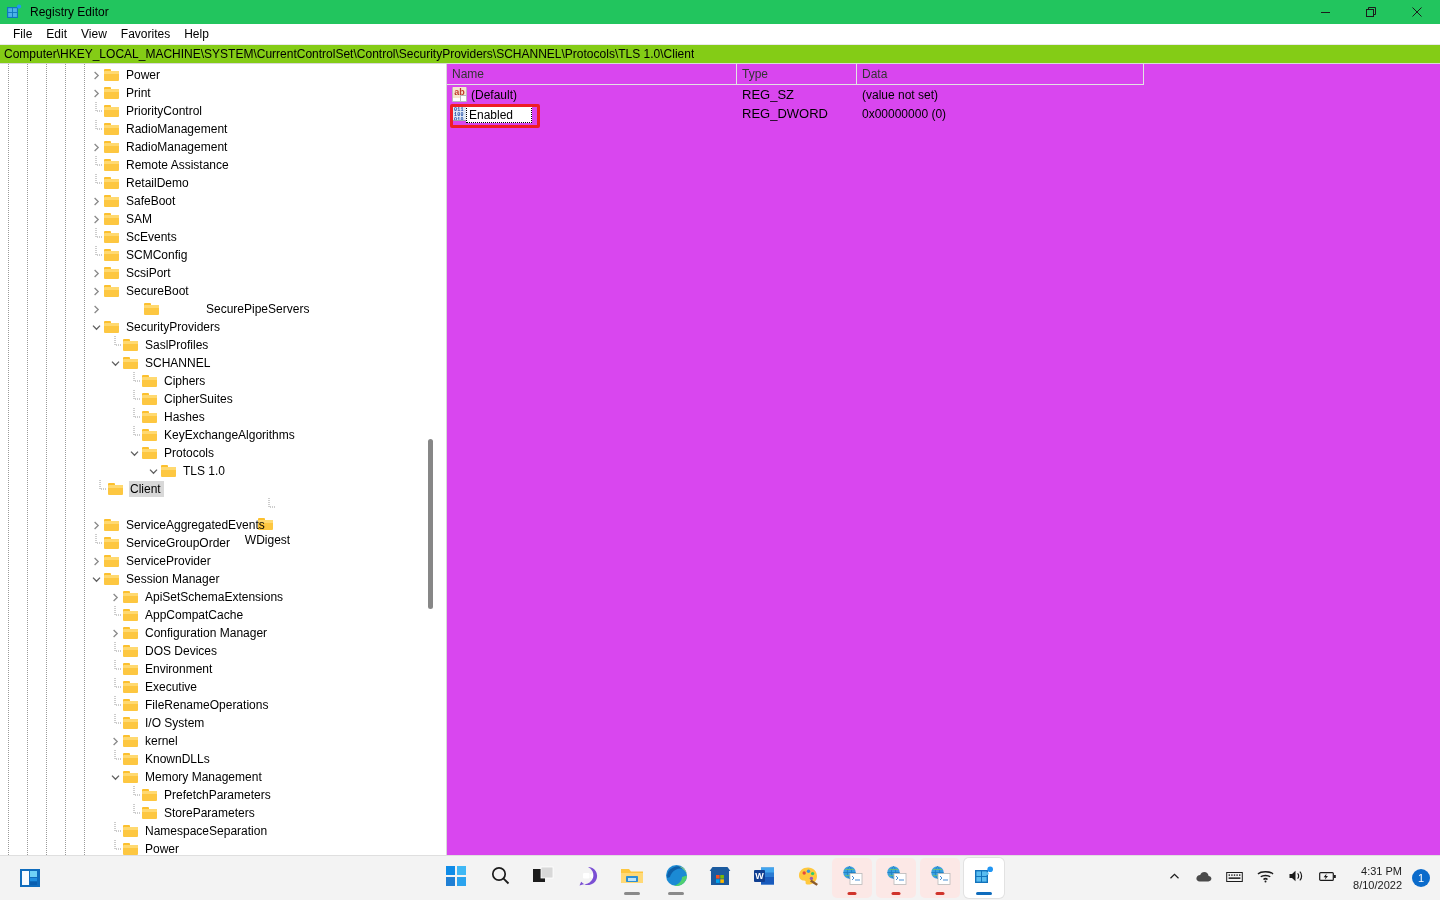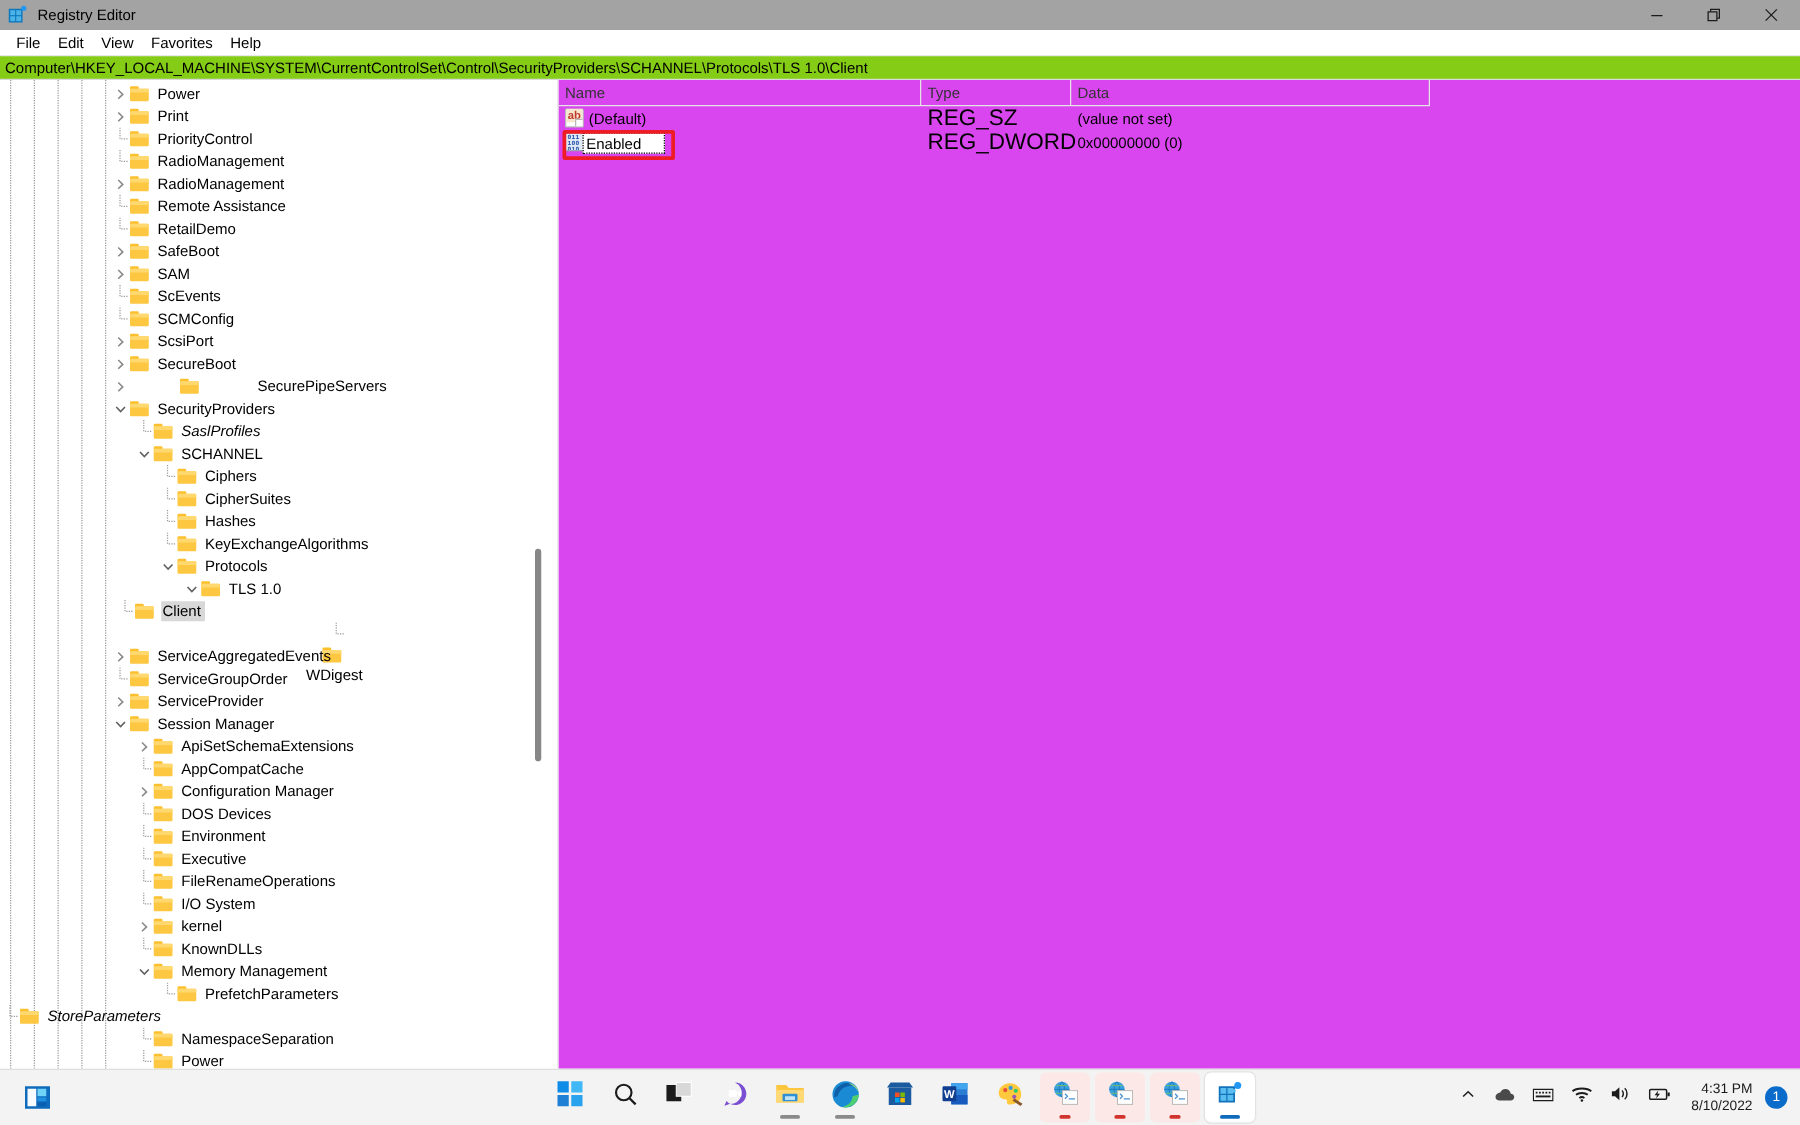--- a/index.html
+++ b/index.html
@@ -16,21 +16,21 @@
     position: absolute; left: 0; top: 0;
     width: 1440px; height: 855px;
     background: #ffffff;
     display: flex; flex-direction: column;
   }
 
   
   #title-bar {
     height: 24px; flex: none;
     display: flex; align-items: center;
-    background: #a3a3a3;
+    background: #22c55e;
     position: relative;
   }
   #app-icon { width: 16px; height: 16px; margin-left: 6px; position: relative; flex: none; }
   #title-text {
     font-size: 12px; color: #000; margin-left: 8px;
     white-space: nowrap;
   }
   #win-controls {
     position: absolute; right: 0; top: 0; height: 24px;
     display: flex;
@@ -190,21 +190,21 @@
     height: 19px;
     display: flex; align-items: center;
     position: relative;
     white-space: nowrap;
     cursor: default;
   }
   .vcell-name {
     width: 290px; display: flex; align-items: center;
     padding-left: 5px; position: relative;
   }
-  .vcell-type { width: 120px; font-size: 18px; color: #000; padding-left: 5px; }
+  .vcell-type { width: 120px; font-size: 13px; color: #000; padding-left: 5px; }
   .vcell-data { width: 287px; font-size: 12px; color: #000; padding-left: 5px; }
   .vname-text { font-size: 12px; color: #000; }
 
   
   .icon-sz {
     width: 15px; height: 15px; flex: none; margin-right: 4px;
     position: relative; background: #fff;
     border: 1px solid #b9b9b9;
     border-radius: 1px;
   }
@@ -567,21 +567,21 @@
                 <svg width="11" height="11" viewBox="0 0 11 11">
                   <path d="M2 3.6 L5.5 7.2 L9 3.6" fill="none" stroke="#606060" stroke-width="1.3"></path>
                 </svg>
               </span>
               <span class="folder">
                 <span class="tab"></span>
                 <span class="body"></span>
               </span>
               <span class="tree-label">SecurityProviders</span>
             </div>
-            <div class="tree-row" style="padding-left: 107px; font-style: italic;">
+            <div class="tree-row" style="padding-left: 107px;">
               <span class="chev">
                 <svg width="16" height="18" viewBox="0 0 16 18">
                   <path d="M8 0 V9 H15" fill="none" stroke="#9a9a9a" stroke-width="1" stroke-dasharray="1 1"></path>
                 </svg>
               </span>
               <span class="folder">
                 <span class="tab"></span>
                 <span class="body"></span>
               </span>
               <span class="tree-label">SaslProfiles</span>
@@ -879,21 +879,21 @@
                 <svg width="16" height="18" viewBox="0 0 16 18">
                   <path d="M8 0 V9 H15" fill="none" stroke="#9a9a9a" stroke-width="1" stroke-dasharray="1 1"></path>
                 </svg>
               </span>
               <span class="folder">
                 <span class="tab"></span>
                 <span class="body"></span>
               </span>
               <span class="tree-label">PrefetchParameters</span>
             </div>
-            <div class="tree-row" style=" font-style: italic;">
+            <div class="tree-row" style="padding-left: 126px;">
               <span class="chev">
                 <svg width="16" height="18" viewBox="0 0 16 18">
                   <path d="M8 0 V9 H15" fill="none" stroke="#9a9a9a" stroke-width="1" stroke-dasharray="1 1"></path>
                 </svg>
               </span>
               <span class="folder">
                 <span class="tab"></span>
                 <span class="body"></span>
               </span>
               <span class="tree-label">StoreParameters</span>

